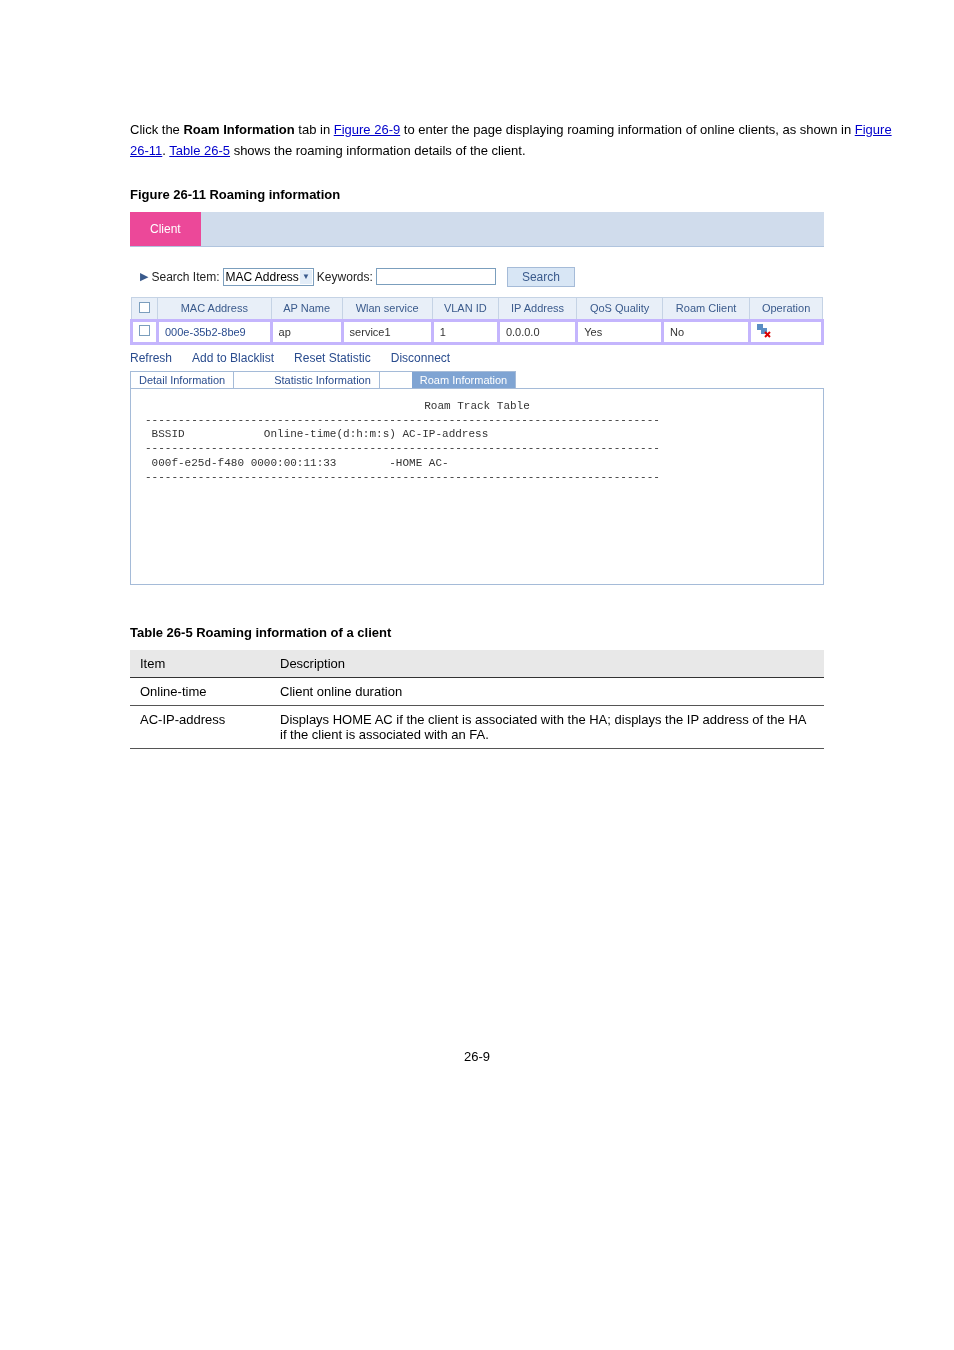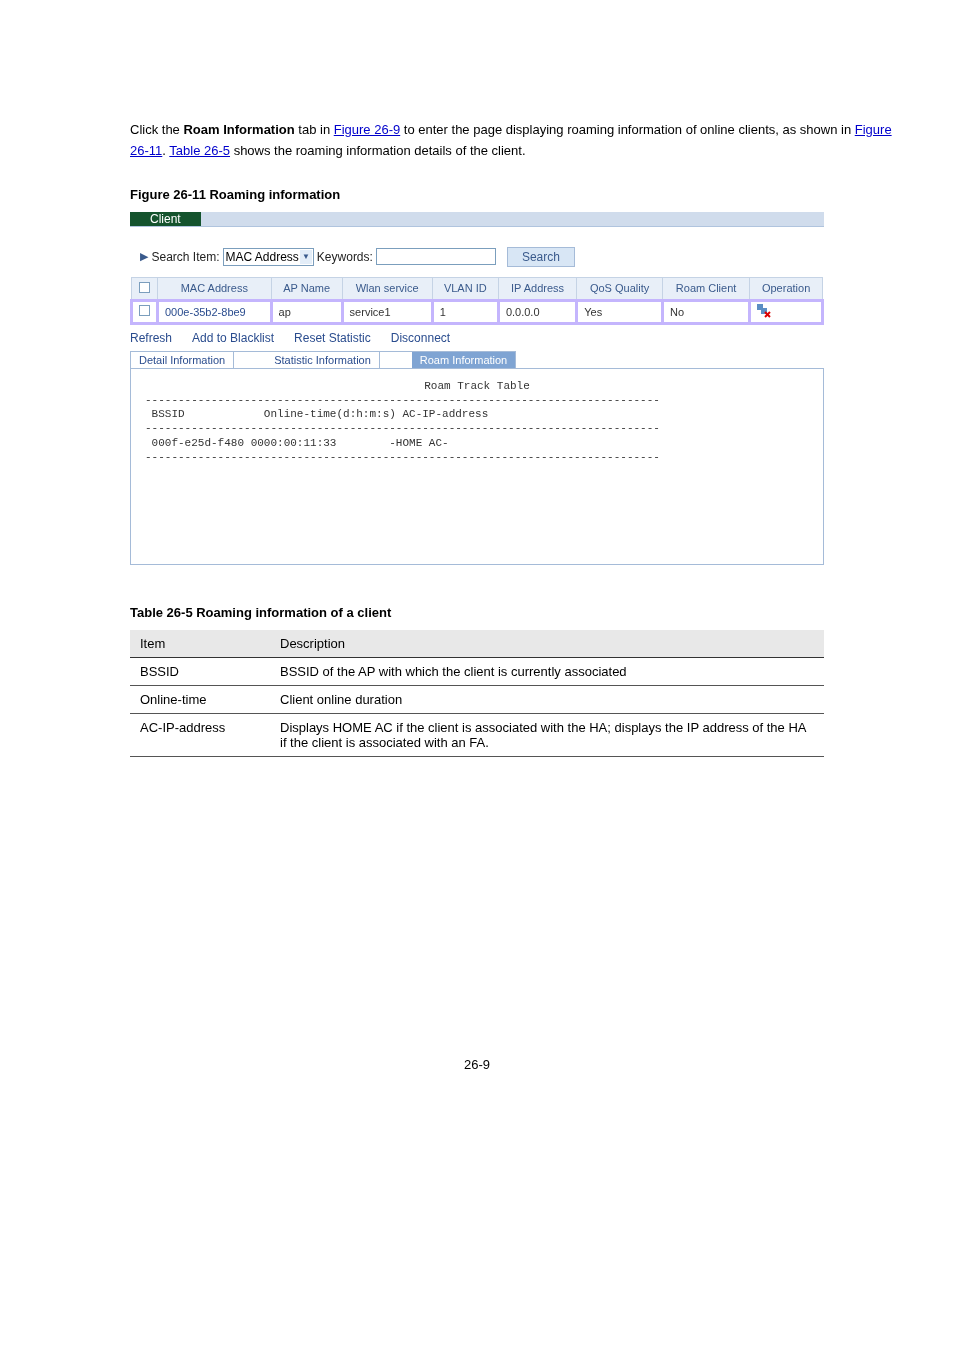--- a/index.html
+++ b/index.html
@@ -25,23 +25,23 @@
     }
     .screenshot-container {
       margin: 5px 80px 5px 80px;
     }
     .tab-bar {
       background: #d0dcec;
       border-bottom: 1px solid #b0c4de;
       display: flex;
     }
     .tab-active {
-      background: #14532d;
+      background: #ec4899;
       color: #fff;
-      padding: 0 20px;
+      padding: 10px 20px;
       font-size: 12px;
     }
     .search-bar {
       padding: 20px 10px 10px 10px;
       display: flex;
       align-items: center;
       gap: 3px;
     }
     .search-arrow {
       color: #3a5a8c;
@@ -274,24 +274,20 @@
 
   <table class="desc-table">
     <thead>
       <tr>
         <th class="col-item">Item</th>
         <th>Description</th>
       </tr>
     </thead>
     <tbody>
       <tr>
-        <td>BSSID</td>
-        <td>BSSID of the AP with which the client is currently associated</td>
-      </tr>
-      <tr>
         <td>Online-time</td>
         <td>Client online duration</td>
       </tr>
       <tr>
         <td>AC-IP-address</td>
         <td>Displays HOME AC if the client is associated with the HA; displays the IP address of the HA if the client is associated with an FA.</td>
       </tr>
     </tbody>
   </table>
 

